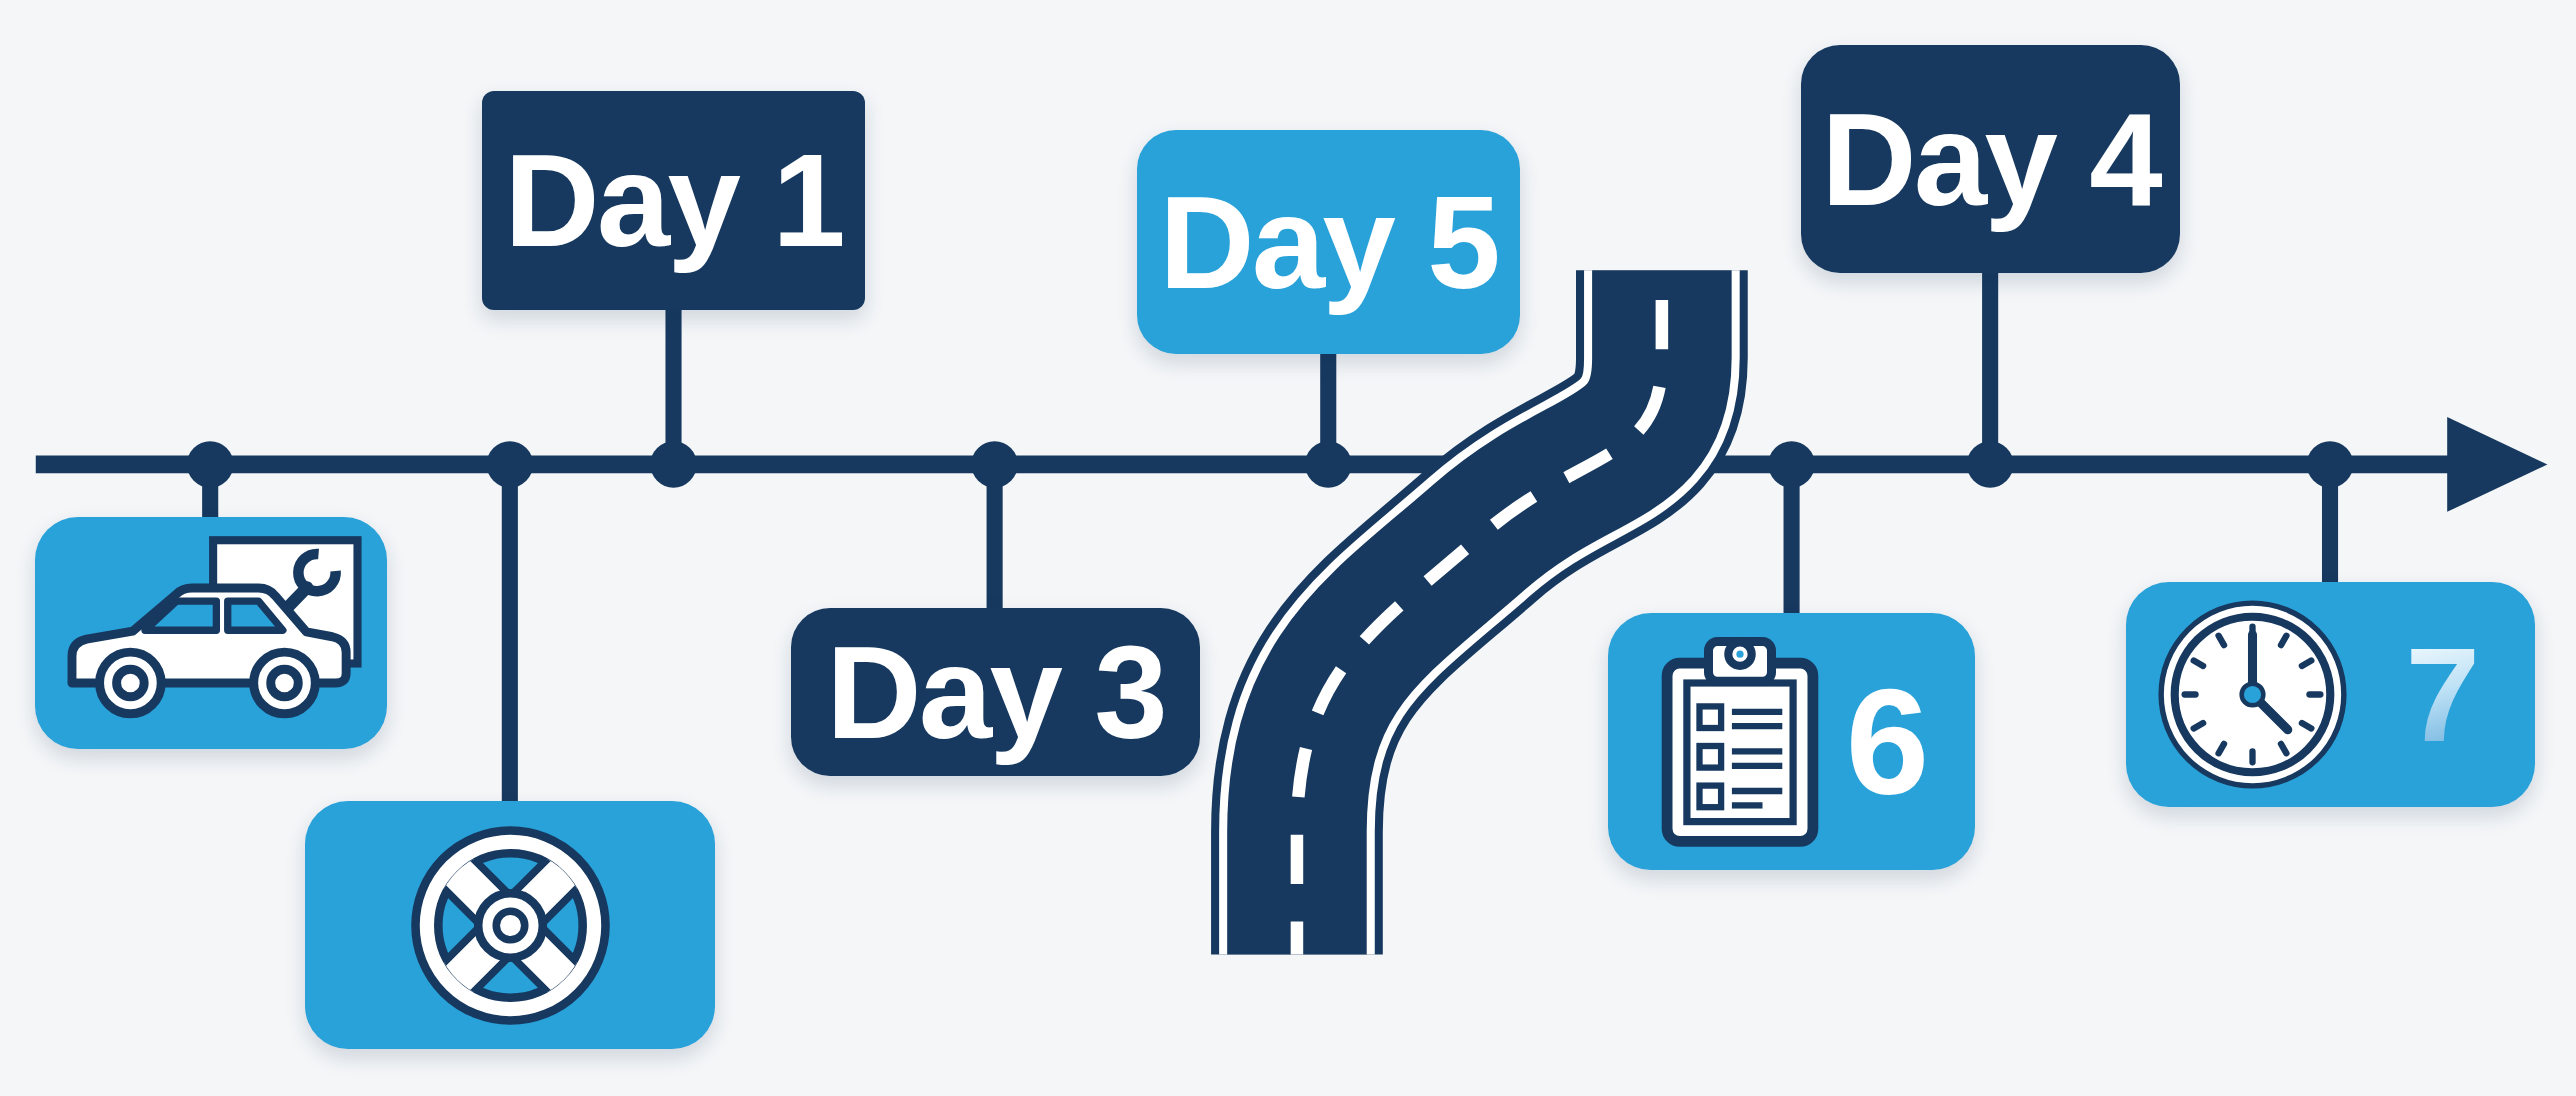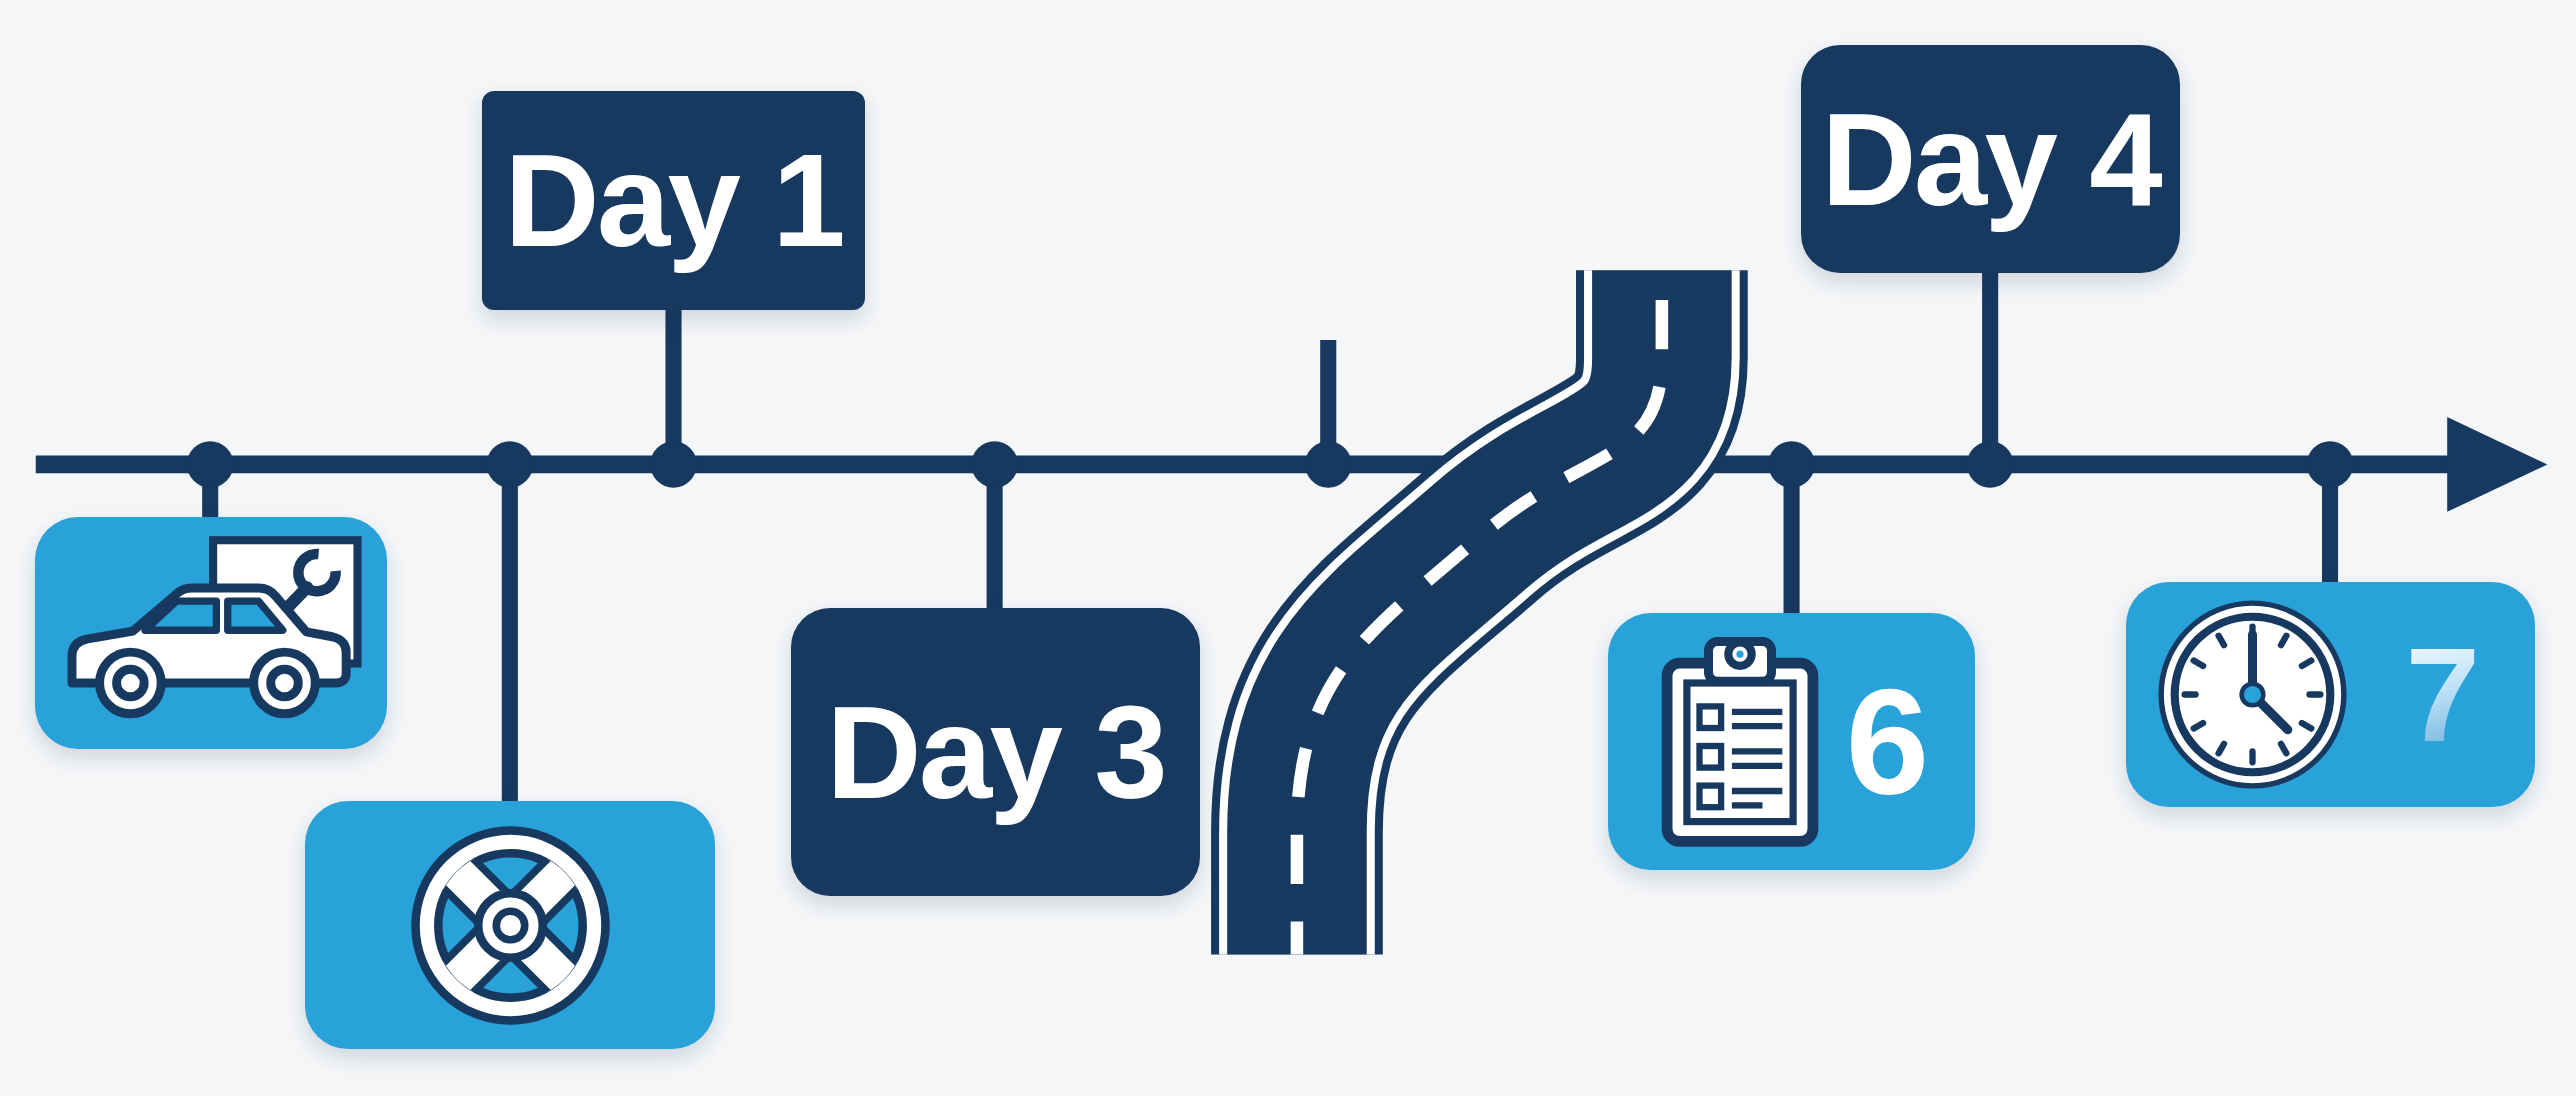--- a/index.html
+++ b/index.html
@@ -66,22 +66,25 @@
       <path d="M 1450 1067 L 1450 930 C 1450 750 1540 700 1654 600 C 1768 500 1858 520 1858 400 L 1858 302" fill="none" stroke="#17395f" stroke-width="192"></path>
       <path d="M 1450 1067 L 1450 930 C 1450 750 1540 700 1654 600 C 1768 500 1858 520 1858 400 L 1858 302" fill="none" stroke="#ffffff" stroke-width="174"></path>
       <path d="M 1450 1067 L 1450 930 C 1450 750 1540 700 1654 600 C 1768 500 1858 520 1858 400 L 1858 302" fill="none" stroke="#17395f" stroke-width="156"></path>
       <path d="M 1450 1067 L 1450 930 C 1450 750 1540 700 1654 600 C 1768 500 1858 520 1858 400 L 1858 302" fill="none" stroke="#ffffff" stroke-width="14" stroke-dasharray="55 42" stroke-dashoffset="18"></path>
     </g>
   </svg>
 
   <div class="day-box navy" style="left:482px;top:91px;width:383px;height:219px;border-radius:12px;">
     <span>Day 1</span>
   </div>
-  <div class="day-box navy" style="left:791px;top:608px;width:409px;height:288px;">
+  <div class="day-box navy" style="left:791px;top:608px;width:409px;height:168px;">
     <span>Day 3</span>
+  </div>
+  <div class="day-box blue" style="left:1137px;top:130px;width:383px;height:224px;">
+    <span>Day 5</span>
   </div>
   <div class="day-box navy" style="left:1801px;top:45px;width:379px;height:228px;">
     <span>Day 4</span>
   </div>
 
   <div class="icon-box" style="left:35px;top:517px;width:352px;height:232px;justify-content:center;">
     <svg width="333" height="219" viewBox="0 0 400 270">
       <g>
         <rect x="202" y="20" width="178" height="152" fill="#ffffff" stroke="#17395f" stroke-width="10"></rect>
         <path d="M 332 37 A 23 23 0 1 0 353 58" fill="none" stroke="#17395f" stroke-width="13"></path>

